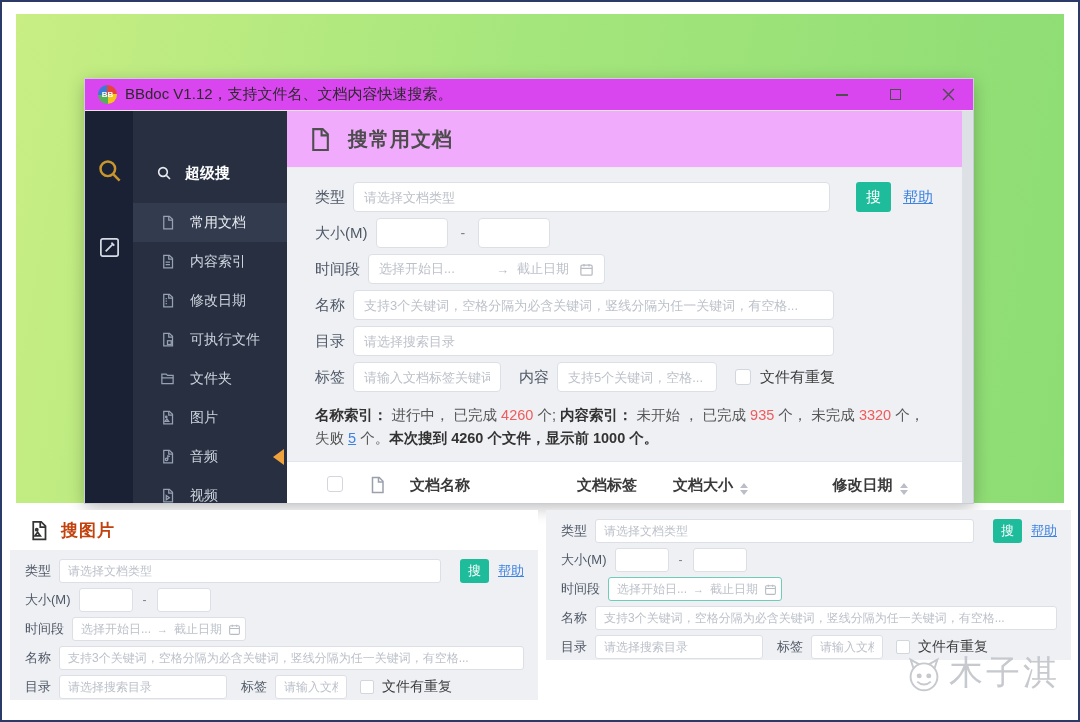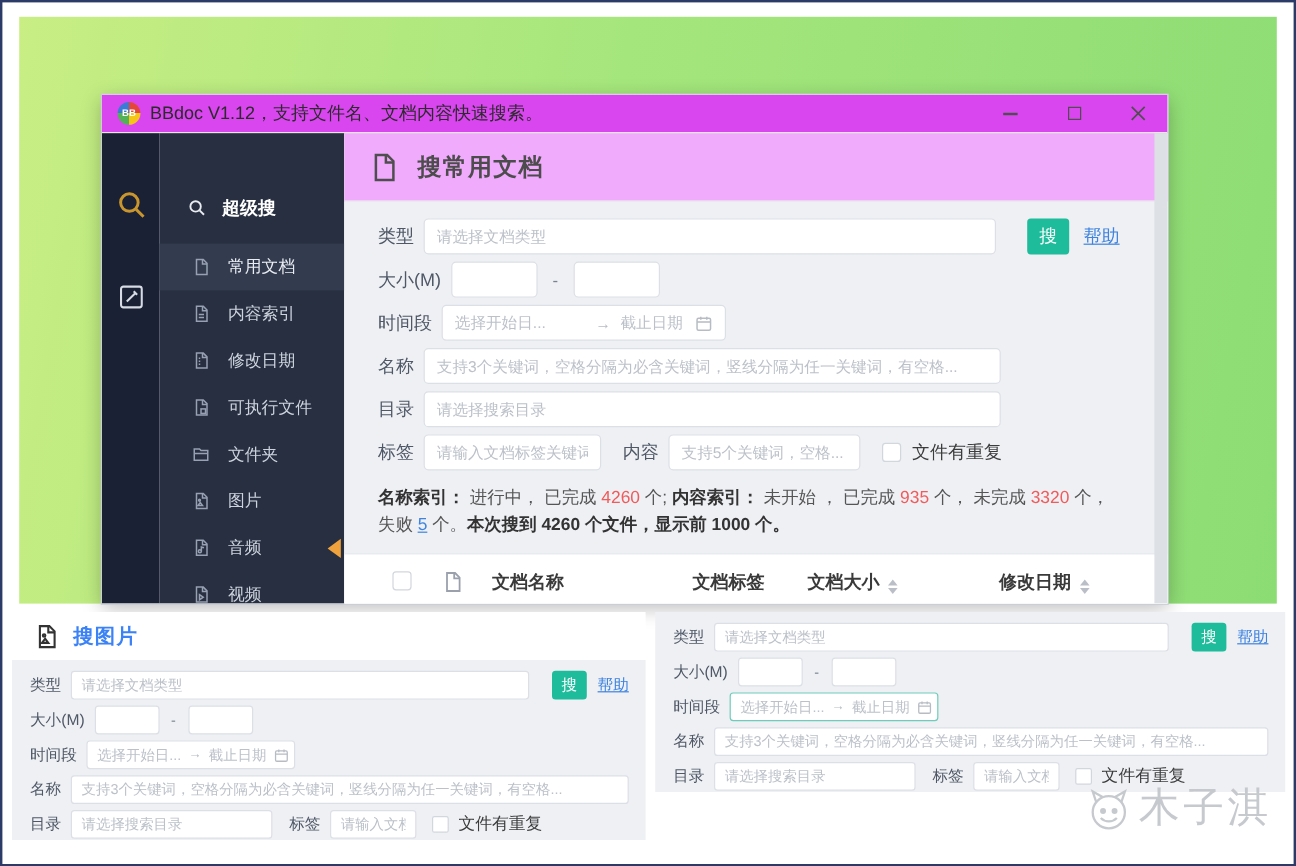--- a/index.html
+++ b/index.html
@@ -103,21 +103,21 @@
   .sort i { width:0; height:0; border-left:4px solid transparent; border-right:4px solid transparent; display:block; }
   .sort .up { border-bottom:5px solid #b9bec7; margin-bottom:2px; }
   .sort .down { border-top:5px solid #b9bec7; }
 
   
   .panel { position:absolute; top:510px; height:192px; z-index:2; }
   .panel-left { left:10px; width:528px; }
   .panel-right { left:546px; width:525px; }
   .panel-header { height:40px; display:flex; align-items:center; padding-left:18px; background:#fff; }
   .panel-header svg { width:21px; height:21px; color:#333; margin-right:12px; }
-  .panel-title { font-size:17px; font-weight:700; color:#3b82f6; letter-spacing:1px; }
+  .panel-title { font-size:17px; font-weight:700; color:#c2410c; letter-spacing:1px; }
   .panel-form { background:#eef0f4; padding:9px 14px 8px 15px; height:150px; }
   .prow { display:flex; align-items:center; margin-bottom:5px; }
   .plbl { color:#4f5866; font-size:13px; margin-right:8px; white-space:nowrap; }
   input.pinp { height:24px; background:#fff; border:1px solid #dcdfe6; border-radius:3px;
     padding:0 8px; font-size:12px; color:#333; outline:none; font-family:inherit; }
   input.pinp::placeholder { color:#bcc1c9; opacity:1; }
   .pw-type { flex:1; }
   .p-search-btn { height:24px; padding:0 8px; background:#1fbc9c; color:#fff; border:none; border-radius:3px;
     font-size:13px; margin-left:19px; font-family:inherit; cursor:pointer; flex:none; }
   .p-help { color:#3e83e0; font-size:13px; text-decoration:underline; margin-left:9px; white-space:nowrap; }

